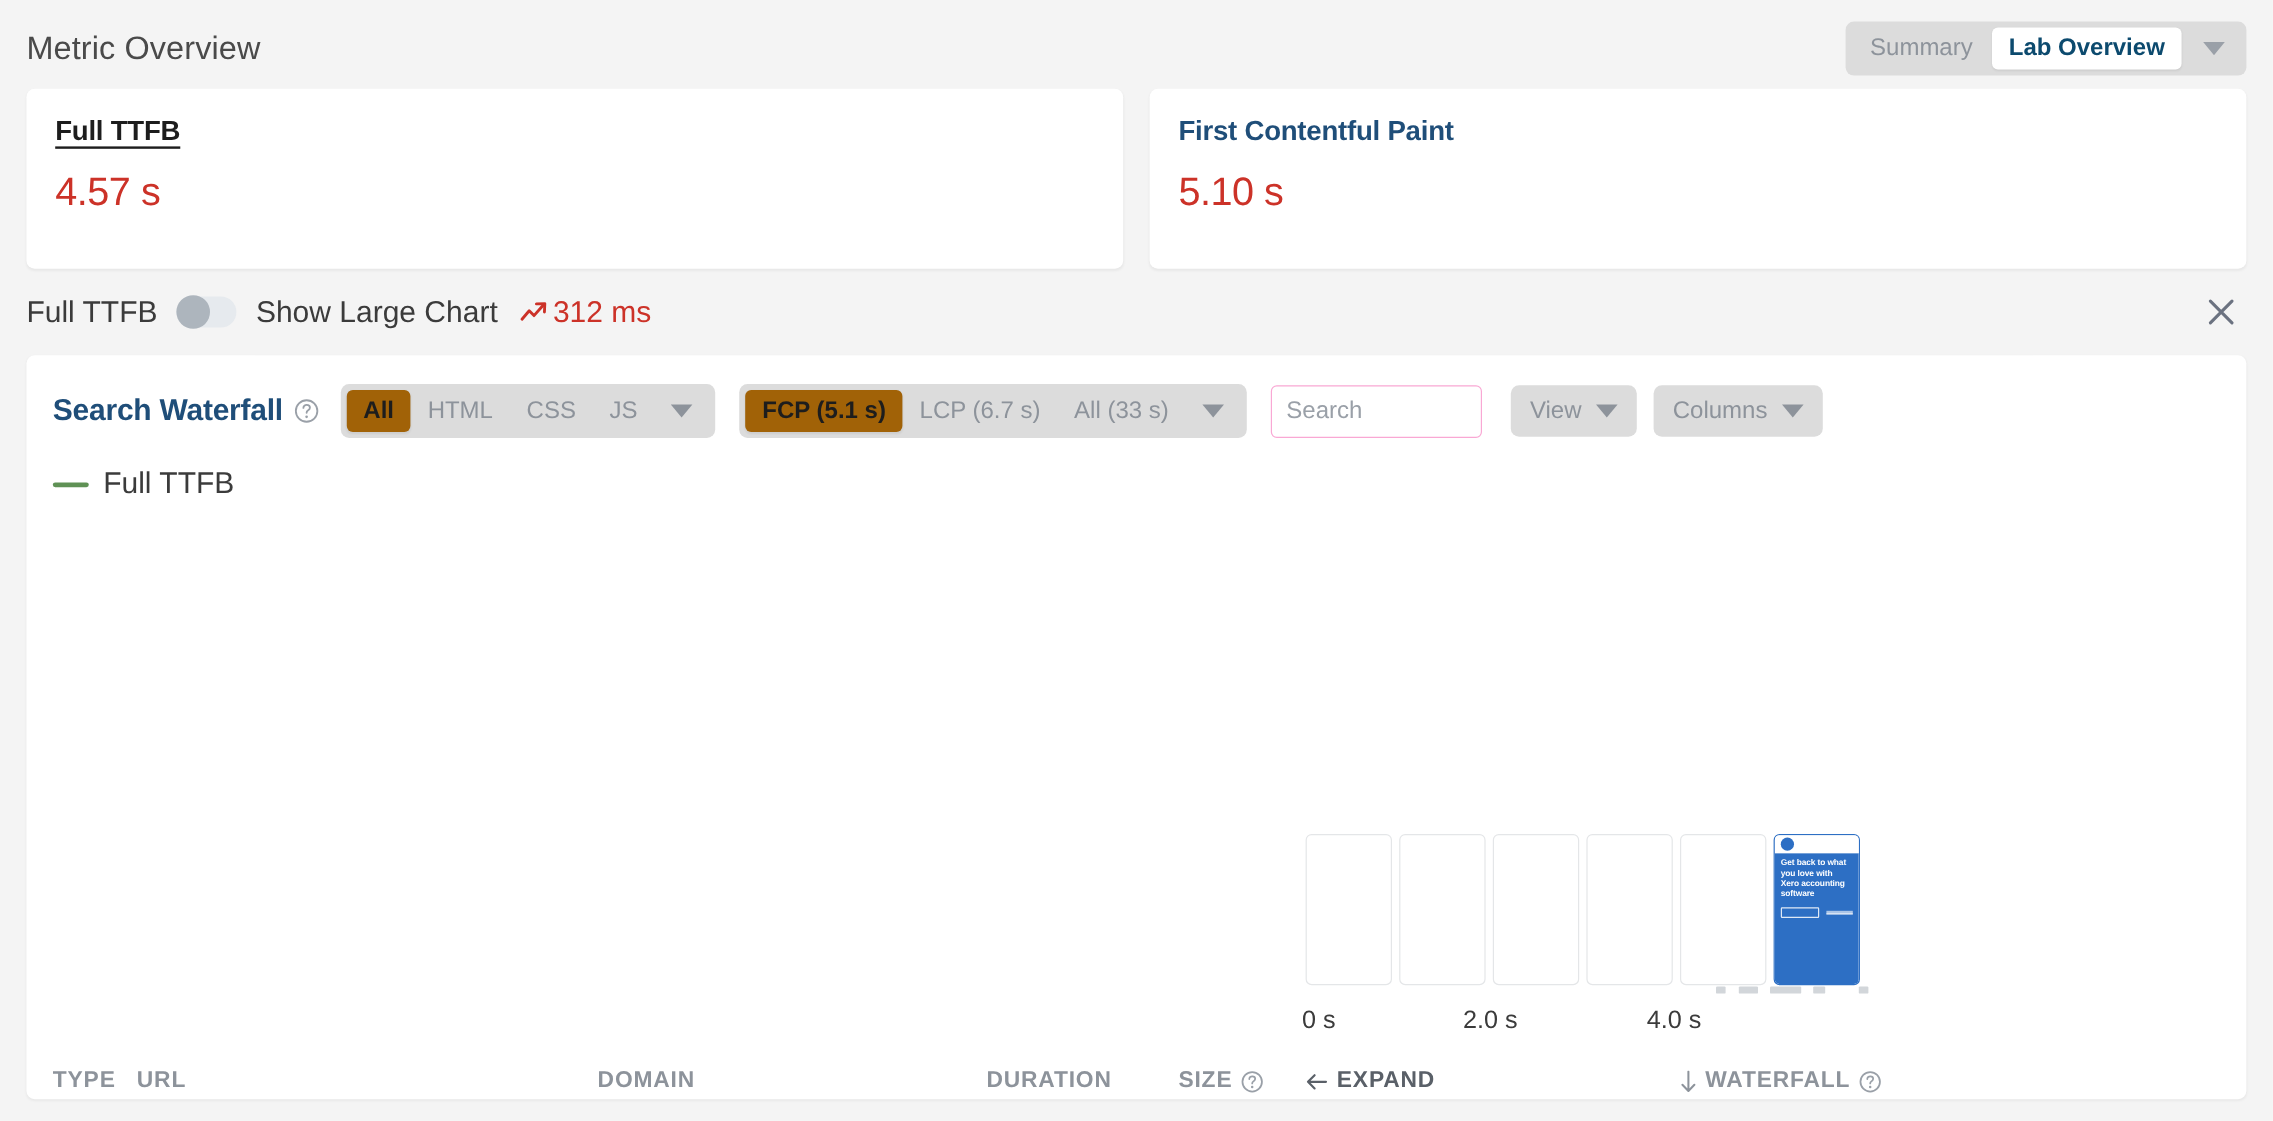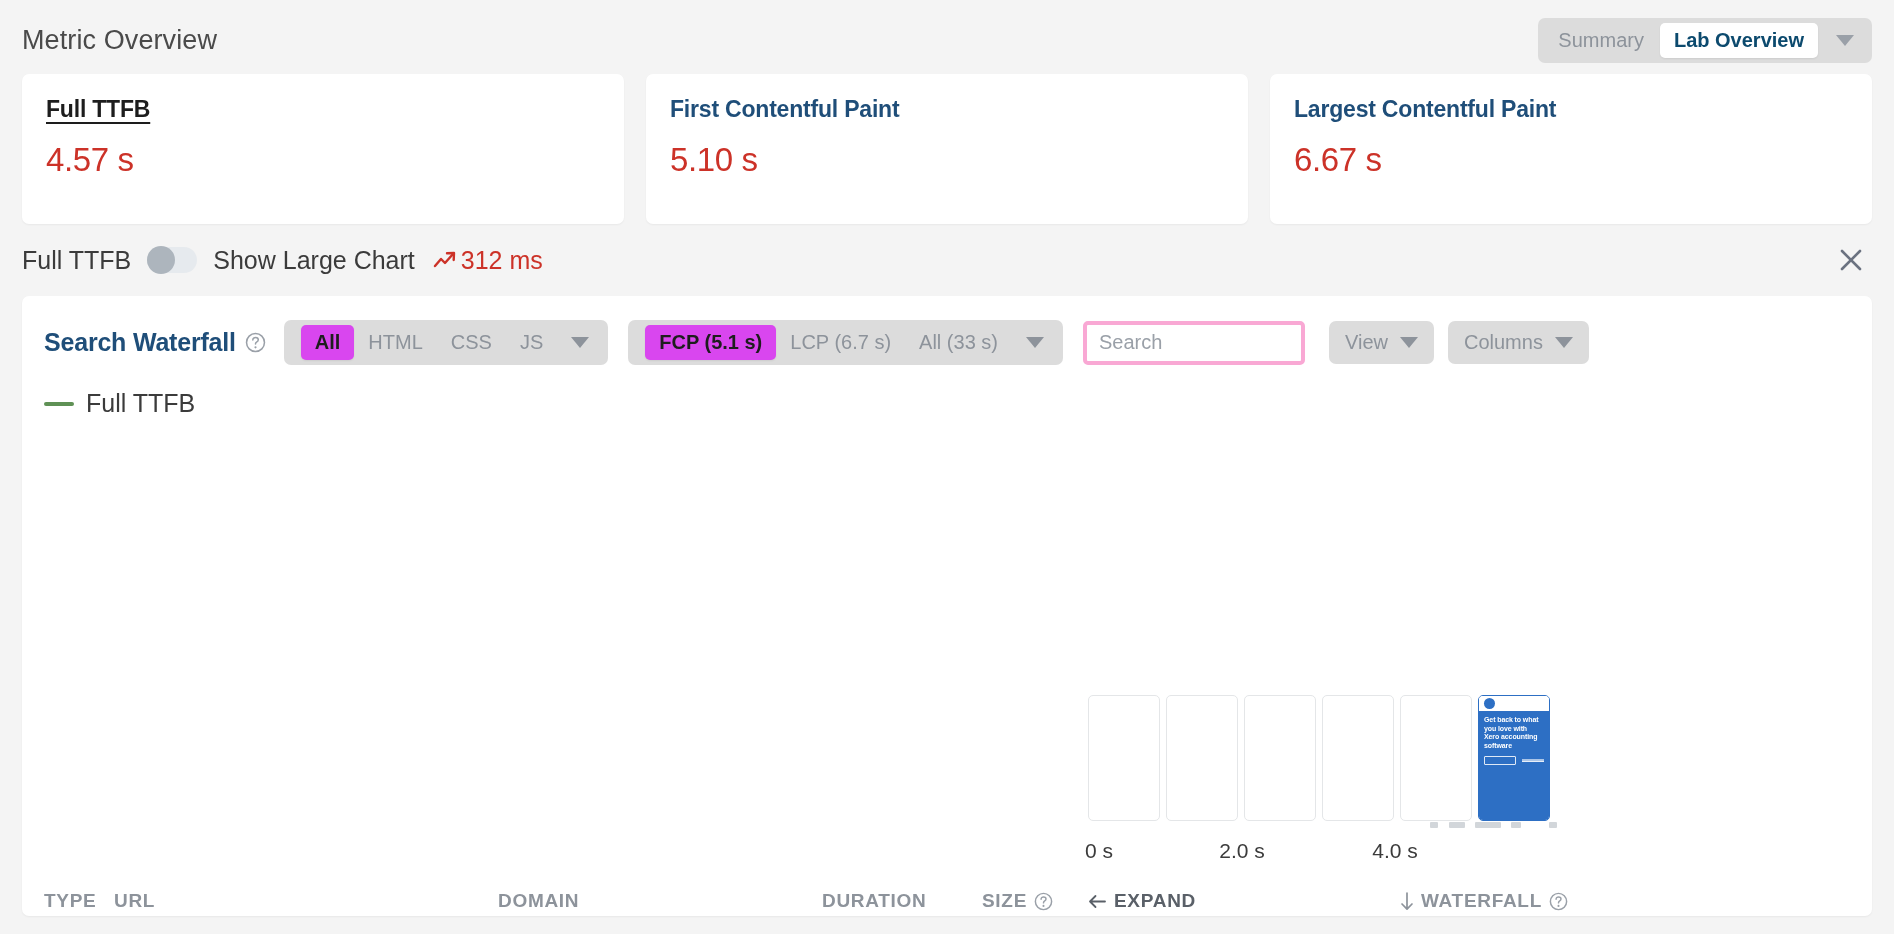--- a/index.html
+++ b/index.html
@@ -107,31 +107,30 @@
   }
   .pill-group {
     display: flex; align-items: center; background: #dcdcdc;
     border-radius: 7px; padding: 5px 5px; gap: 0; margin-right: 20px;
   }
   .pill {
     font-size: 20px; color: #8d939b; padding: 6px 14px; border-radius: 5px;
     white-space: nowrap; cursor: pointer;
   }
   .pill.active {
-    background: #d946ef; color: #1d1d1d; font-weight: 700;
+    background: #a16207; color: #1d1d1d; font-weight: 700;
     box-shadow: 0 1px 2px rgba(0,0,0,0.07);
-    margin-left: 12px;
   }
   .pill-caret {
     width: 0; height: 0; border-left: 9px solid transparent;
     border-right: 9px solid transparent; border-top: 11px solid #8d939b;
     margin: 0 14px; cursor: pointer;
   }
   .search-box {
-    width: 222px; height: 44px; border: 4px solid #f9a8d4; border-radius: 5px;
+    width: 176px; height: 44px; border: 1px solid #f9a8d4; border-radius: 5px;
     background: #fff; font-size: 20px; color: #333; padding: 0 12px;
     font-family: "Liberation Sans", sans-serif; outline: none;
     margin-right: 24px;
   }
   .search-box::placeholder { color: #9aa0a8; }
   .ghost-btn {
     display: flex; align-items: center; gap: 12px;
     background: #dcdcdc; border-radius: 7px; padding: 10px 16px;
     font-size: 20px; color: #8d939b; cursor: pointer; margin-right: 14px;
     white-space: nowrap;
@@ -226,24 +225,20 @@
 </div>
 
 <div class="cards-row">
   <div class="metric-card">
     <div class="metric-label underlined">Full TTFB</div>
     <div class="metric-value">4.57 s</div>
   </div>
   <div class="metric-card">
     <div class="metric-label">First Contentful Paint</div>
     <div class="metric-value">5.10 s</div>
-  </div>
-  <div class="metric-card">
-    <div class="metric-label">Largest Contentful Paint</div>
-    <div class="metric-value">6.67 s</div>
   </div>
 </div>
 
 <div class="ttfb-row">
   <div class="ttfb-name">Full TTFB</div>
   <div class="switch">
     <div class="knob"></div>
   </div>
   <div class="show-chart-label">Show Large Chart</div>
   <div class="delta">

